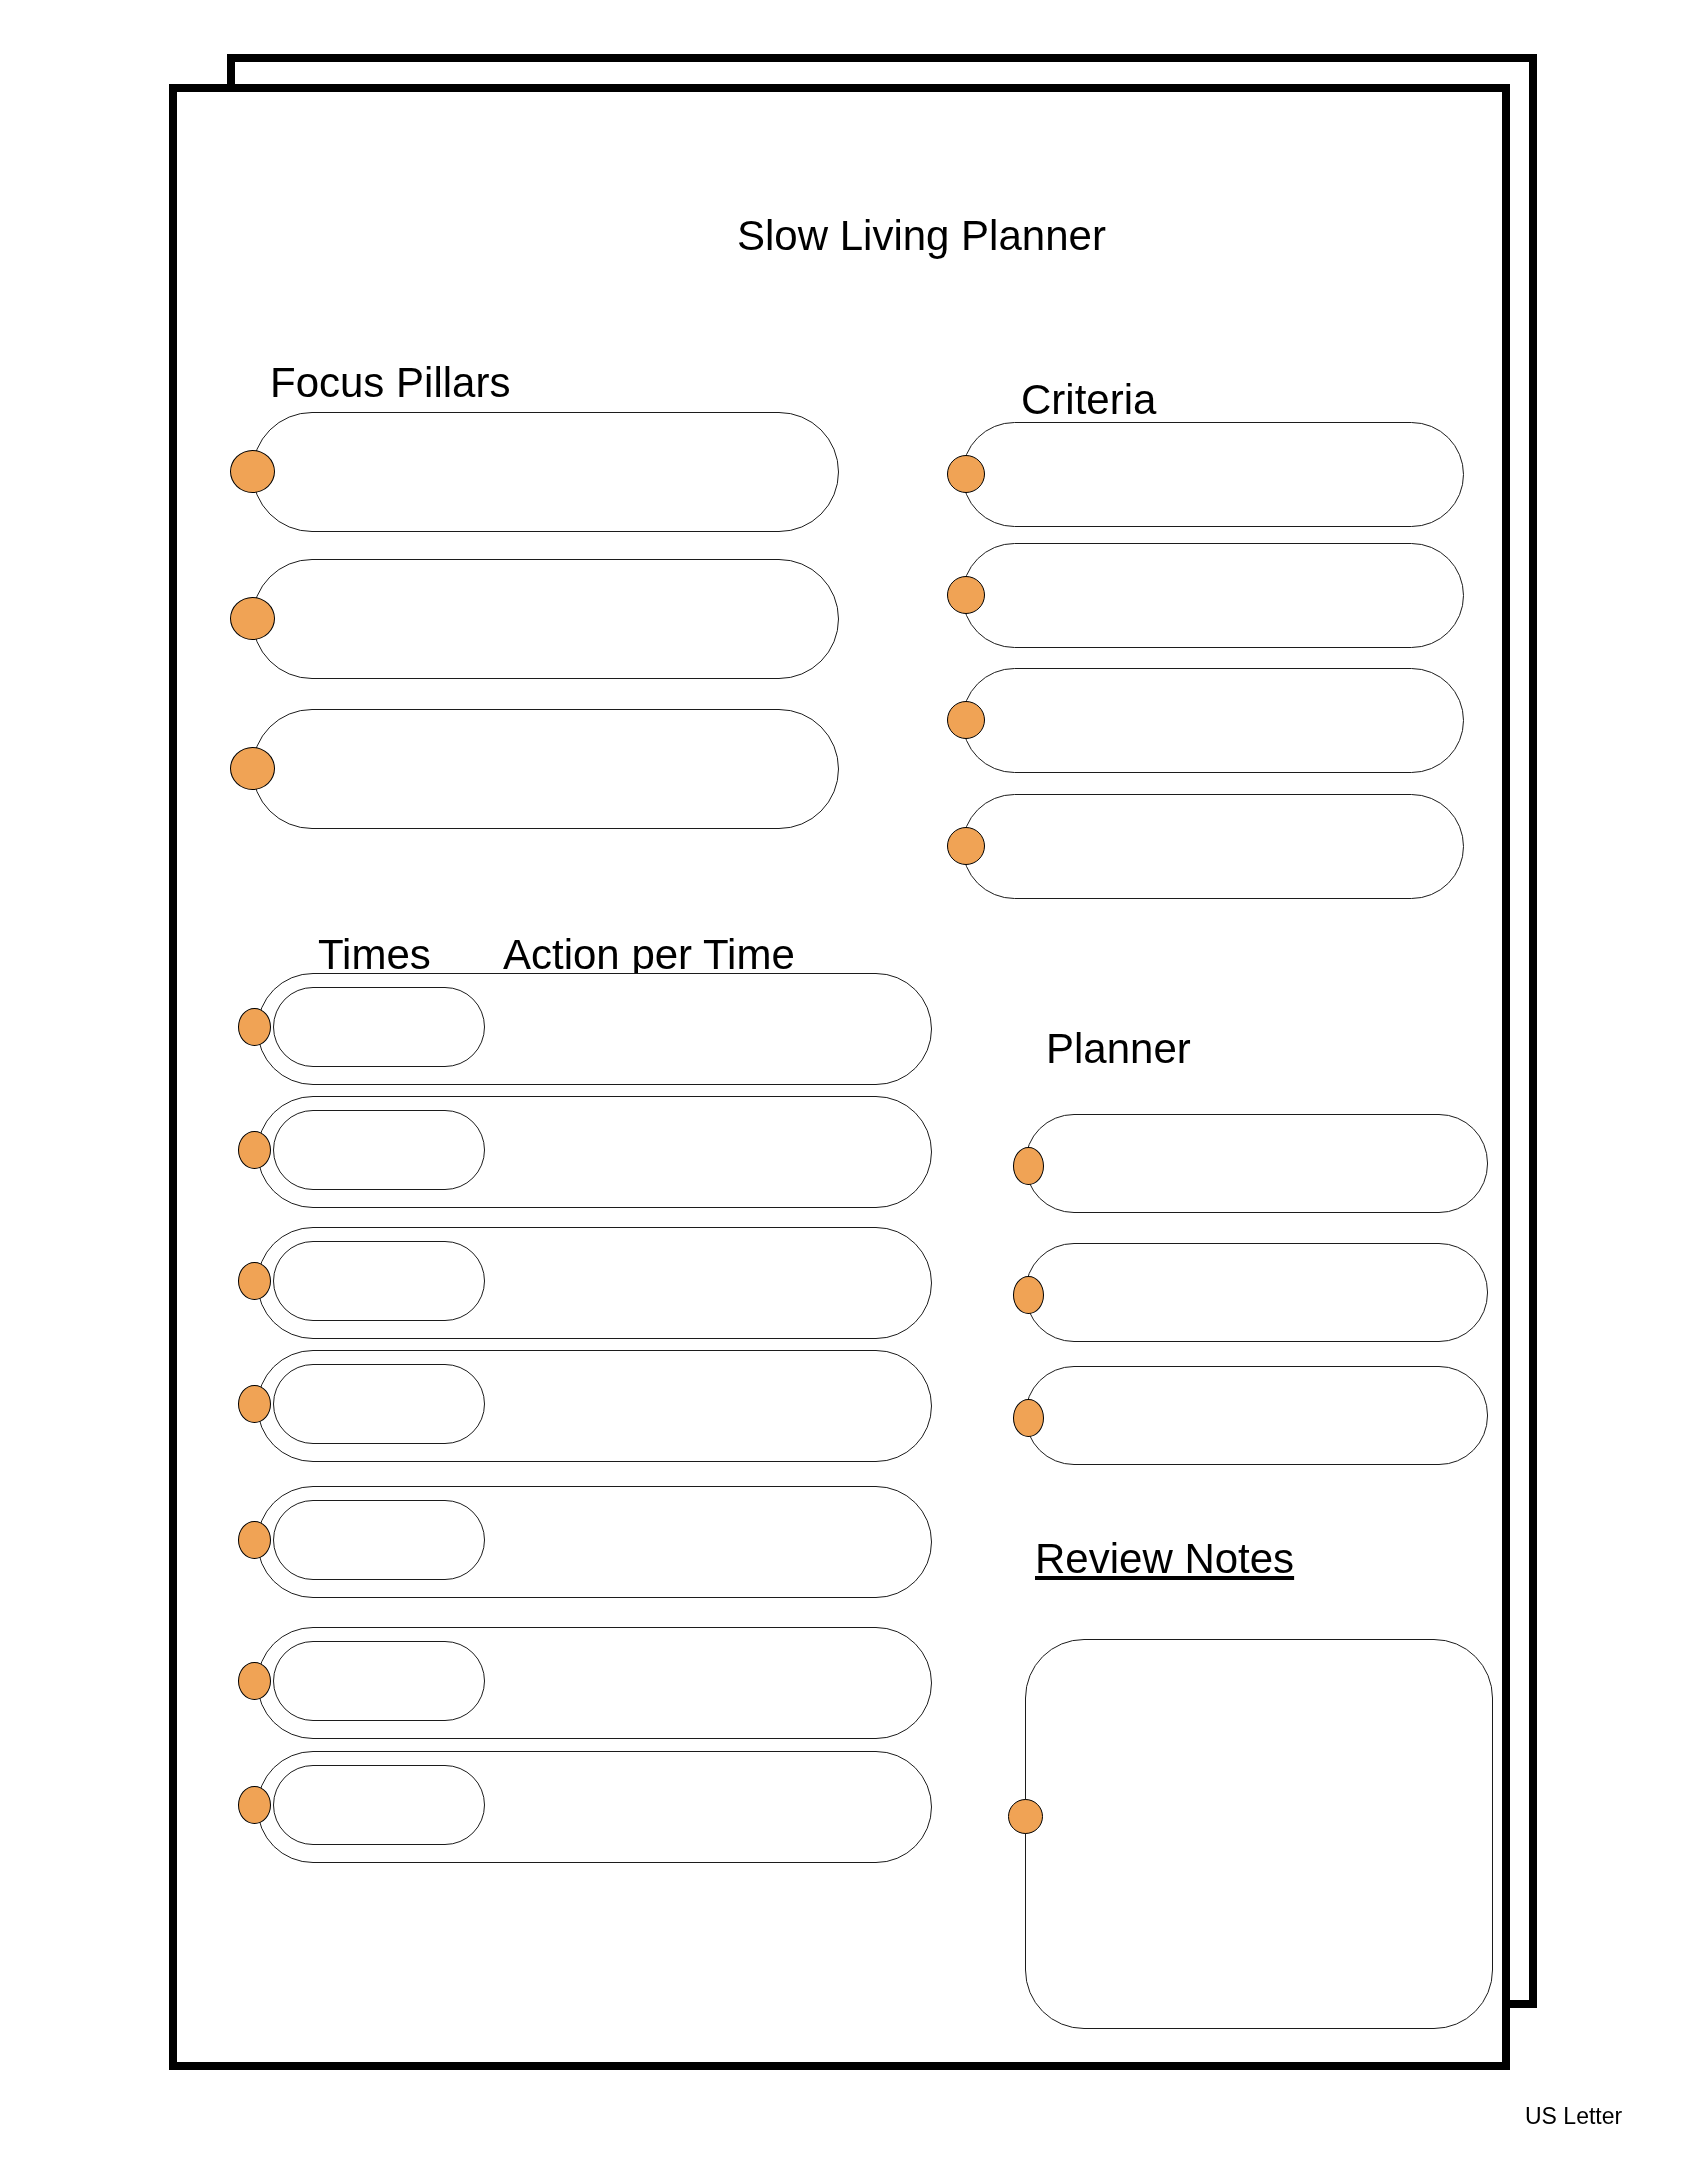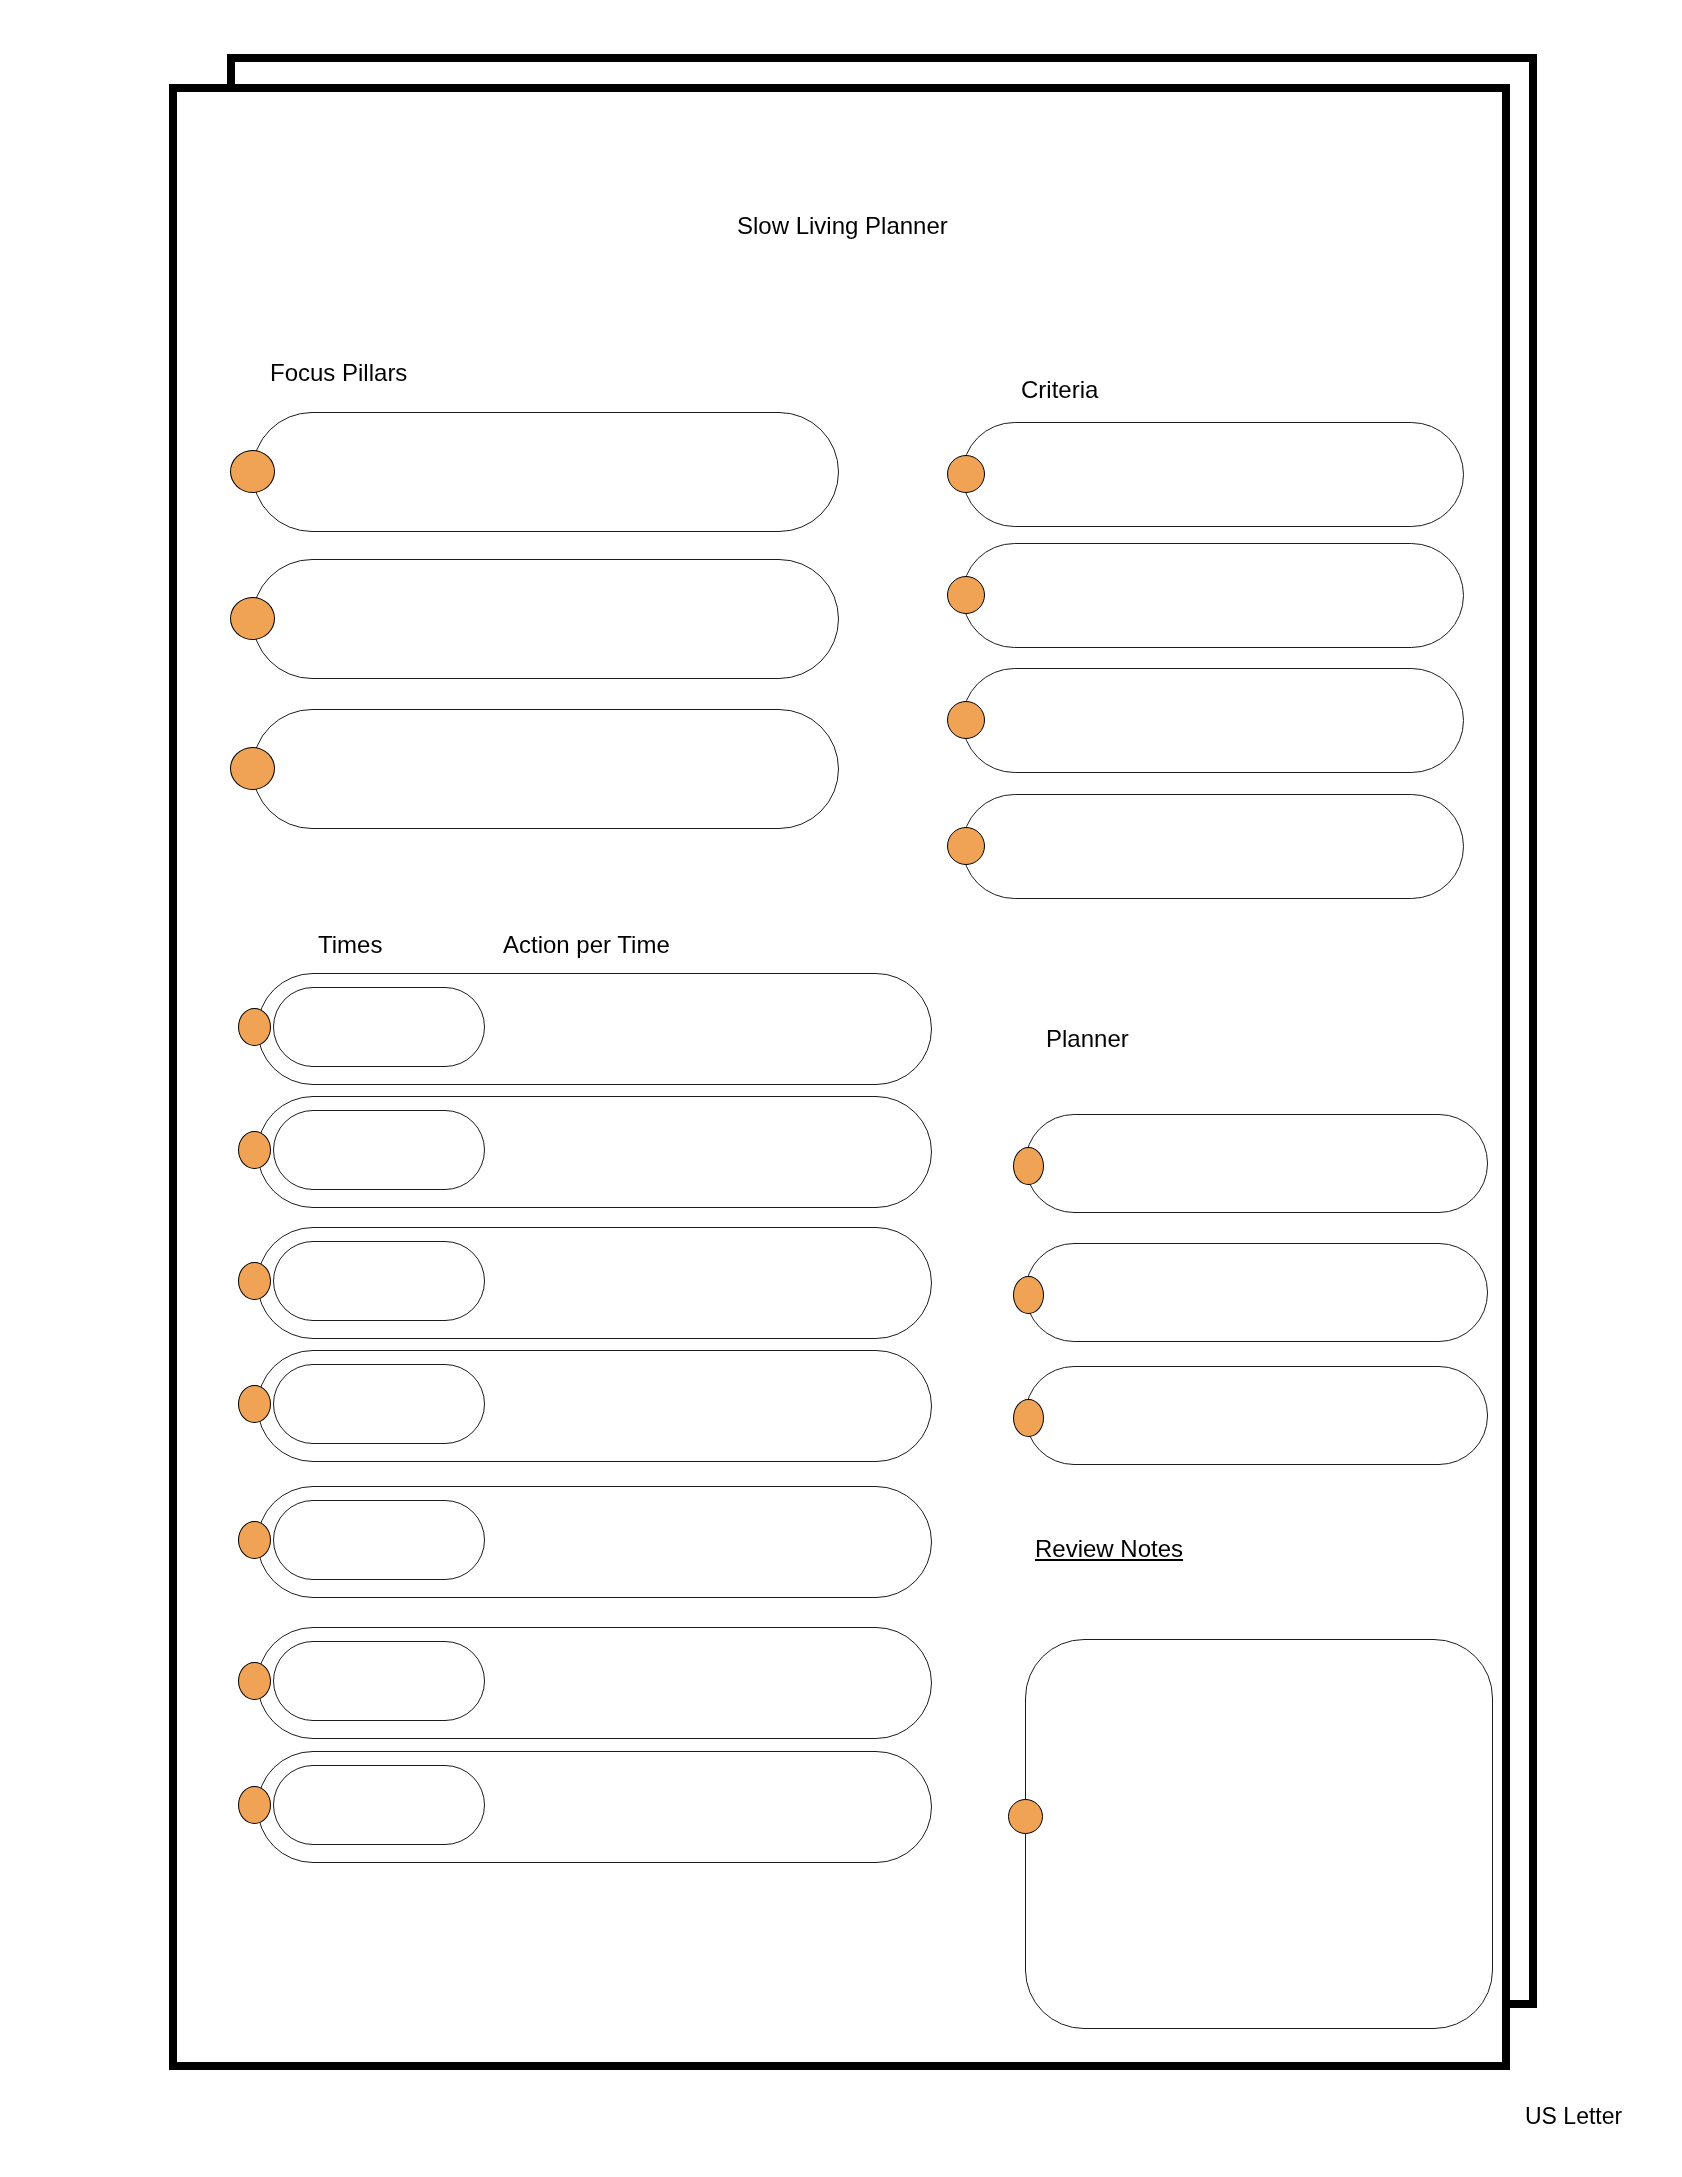--- a/index.html
+++ b/index.html
@@ -14,21 +14,21 @@
   .sheet{
     position:absolute;
     background:#ffffff;
     border:8.6px solid #000;
     box-sizing:border-box;
   }
   #back-sheet{ left:227px; top:54px;  width:1310px; height:1954px; }
   #front-sheet{ left:169px; top:84px; width:1341px; height:1986px; }
   .label{
     position:absolute;
-    font-size:24px;
+    font-size:42px;
     line-height:1.1;
     white-space:nowrap;
     color:#000;
   }
   .pill{
     position:absolute;
     background:#fff;
     border:1.7px solid #1c1c1c;
     box-sizing:border-box;
   }

